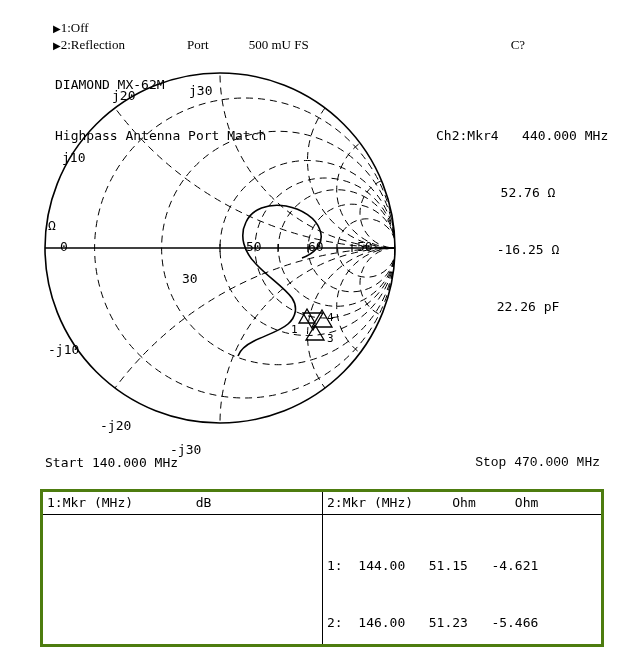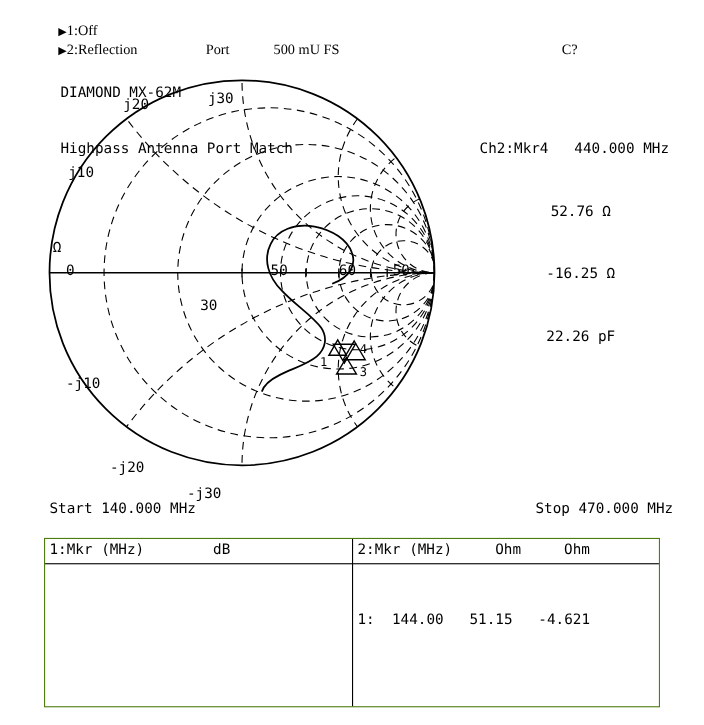--- a/index.html
+++ b/index.html
@@ -17,22 +17,22 @@
   .ch-line .tri{font-size:10px;}
   .seg{display:inline-block;}
   #title-block{top:42px;left:55px;font-size:13px;line-height:17px;white-space:pre;}
   #mkr-readout{top:88px;left:436px;font-size:13px;line-height:19px;white-space:pre;}
   #mkr-readout .r{display:block;text-align:center;width:184px;}
   #mkr-readout .r1{text-align:left;}
   #smith{top:36px;left:30px;width:400px;height:420px;}
   .lbl{font-size:13px;white-space:pre;}
   #startstop{top:455px;left:0;width:640px;height:20px;font-size:13px;}
   #startstop .s1{position:absolute;left:45px;}
-  #startstop .s2{position:absolute;right:28px;}
-  #tables{top:489px;left:40px;width:558px;height:152px;border:1px solid #4d7c0f;}
+  #startstop .s2{position:absolute;right:40px;font-family:Liberation Mono, monospace;}
+  #tables{top:489px;left:40px;width:558px;height:152px;border:3px solid #4d7c0f;}
   .tbl-head{height:22px;border-bottom:1px solid #000;position:relative;font-size:13px;}
   .tbl-split{position:absolute;left:279px;top:0;width:1px;height:152px;background:#000;}
   .hl{position:absolute;left:4px;top:3px;white-space:pre;}
   .hr{position:absolute;left:284px;top:3px;white-space:pre;}
   .rows{position:absolute;left:284px;top:26px;font-size:13px;line-height:19px;white-space:pre;}
   svg{display:block;}
   text{font-family:"DejaVu Sans Mono","Liberation Mono",monospace;}
 </style>
 </head>
 <body>
@@ -124,34 +124,35 @@
 
   <div class="abs lbl" style="left:159px;top:28px;margin-top:19px;">j30</div>
   <div class="abs lbl" style="left:82px;top:52px;">j20</div>
   <div class="abs lbl" style="left:32px;top:114px;">j10</div>
   <div class="abs lbl" style="left:18px;top:182px;">Ω</div>
   <div class="abs lbl" style="left:30px;top:203px;">0</div>
   <div class="abs lbl" style="left:152px;top:203px;margin-top:32px;">30</div>
   <div class="abs lbl" style="left:216px;top:203px;">50</div>
   <div class="abs lbl" style="left:278px;top:203px;">60</div>
   <div class="abs lbl" style="left:327px;top:203px;">50</div>
-  <div class="abs lbl" style="left:30px;top:306px;">-j10</div>
+  <div class="abs lbl" style="left:18px;top:306px;">-j10</div>
   <div class="abs lbl" style="left:70px;top:382px;text-align:center;">-j20</div>
   <div class="abs lbl" style="left:140px;top:406px;">-j30</div>
 </div>
 
 <div class="abs" id="startstop">
   <span class="s1">Start 140.000 MHz</span>
   <span class="s2">Stop 470.000 MHz</span>
 </div>
 
 <div class="abs" id="tables">
   <div class="tbl-head">
     <span class="hl">1:Mkr (MHz)        dB</span>
     <span class="hr">2:Mkr (MHz)     Ohm     Ohm</span>
   </div>
   <div class="tbl-split"></div>
   <div class="rows">
     <div><span>1:</span>&nbsp;&nbsp;<span>144.00</span>&nbsp;&nbsp;&nbsp;<span>51.15</span>&nbsp;&nbsp;&nbsp;<span>-4.621</span></div>
+    <div><span>2:</span>&nbsp;&nbsp;<span>146.00</span>&nbsp;&nbsp;&nbsp;<span>51.23</span>&nbsp;&nbsp;&nbsp;<span>-5.466</span></div>
     
     
   </div>
 </div>
 
 </body></html>

